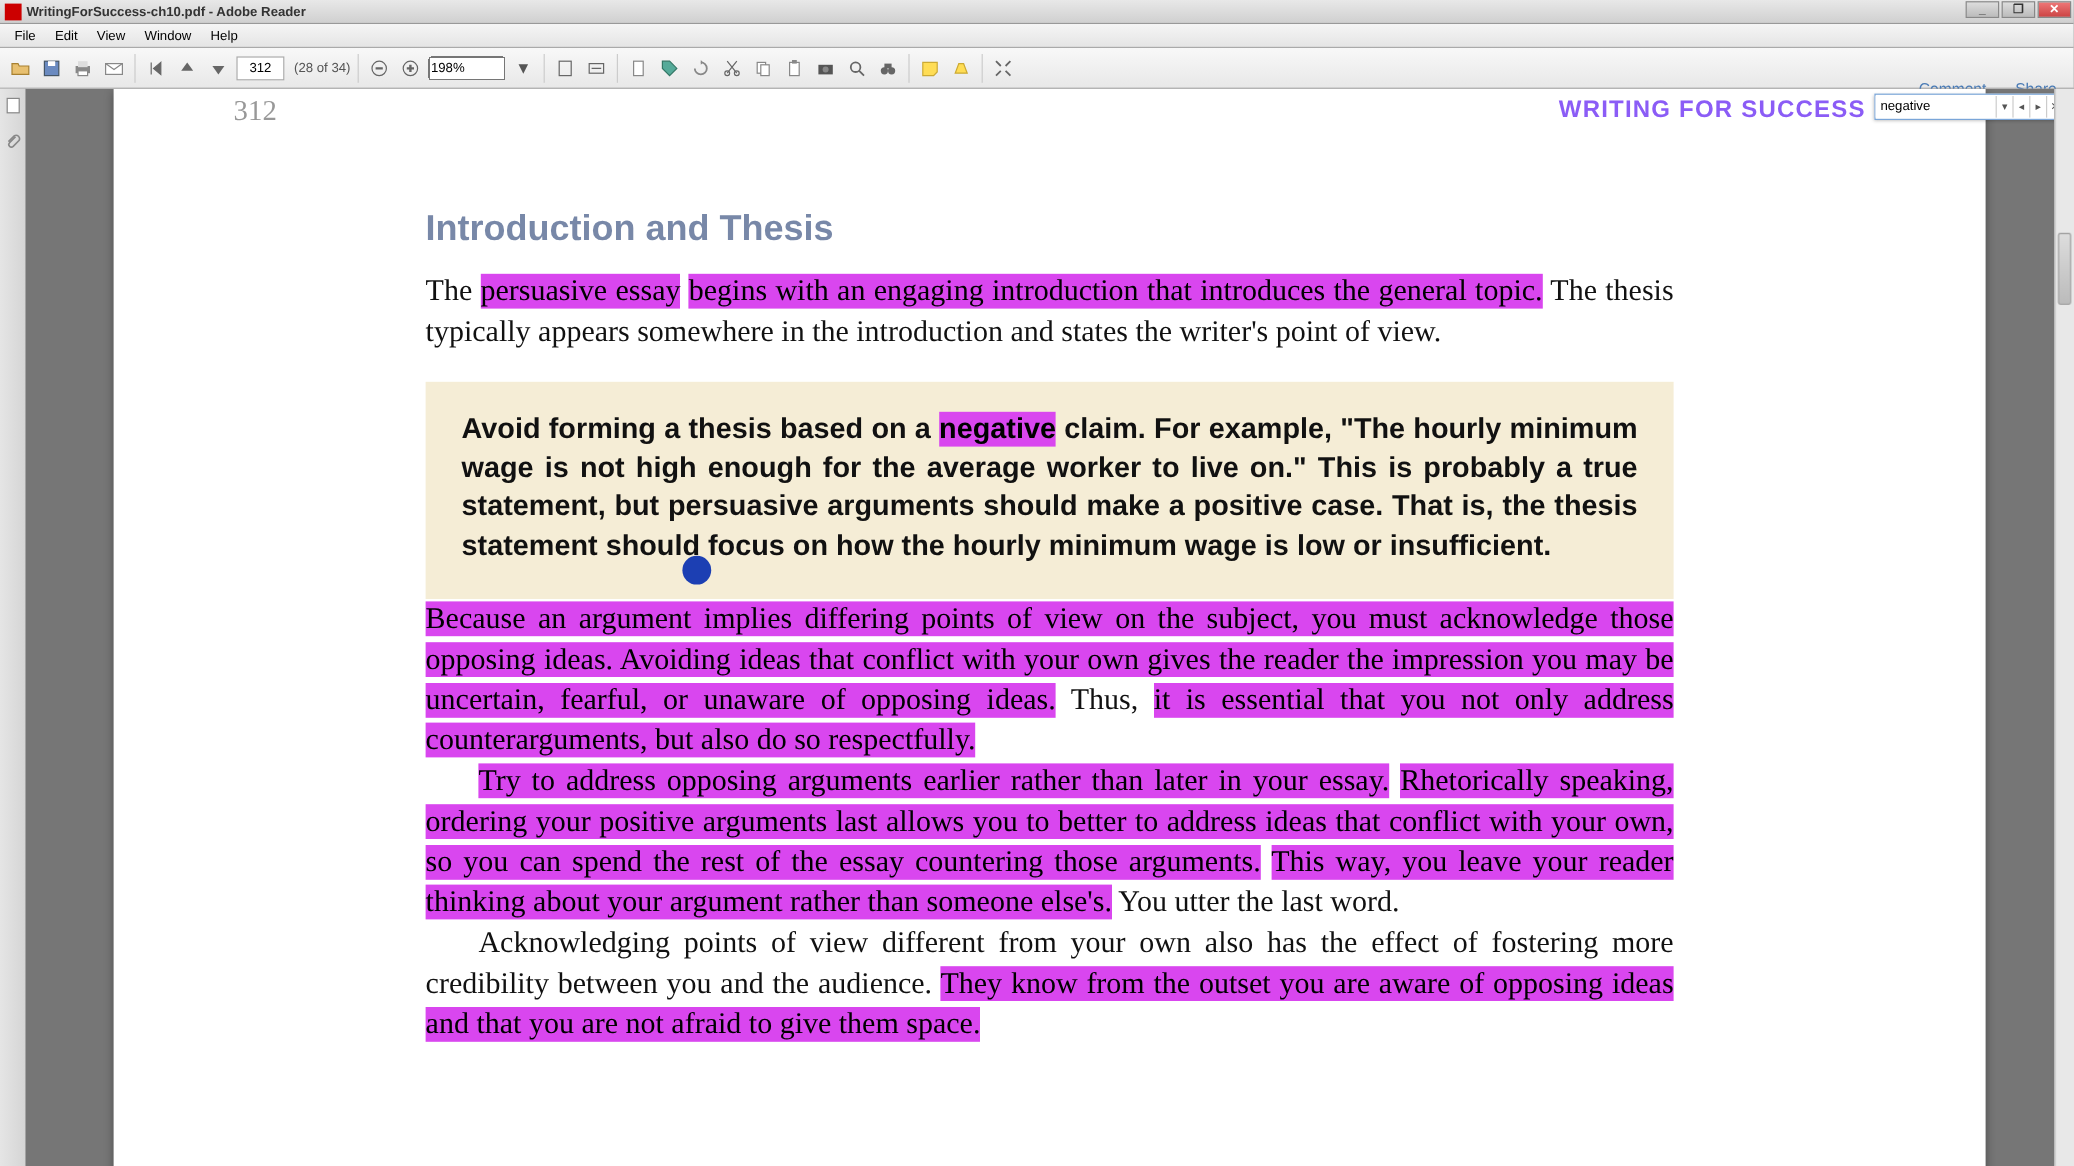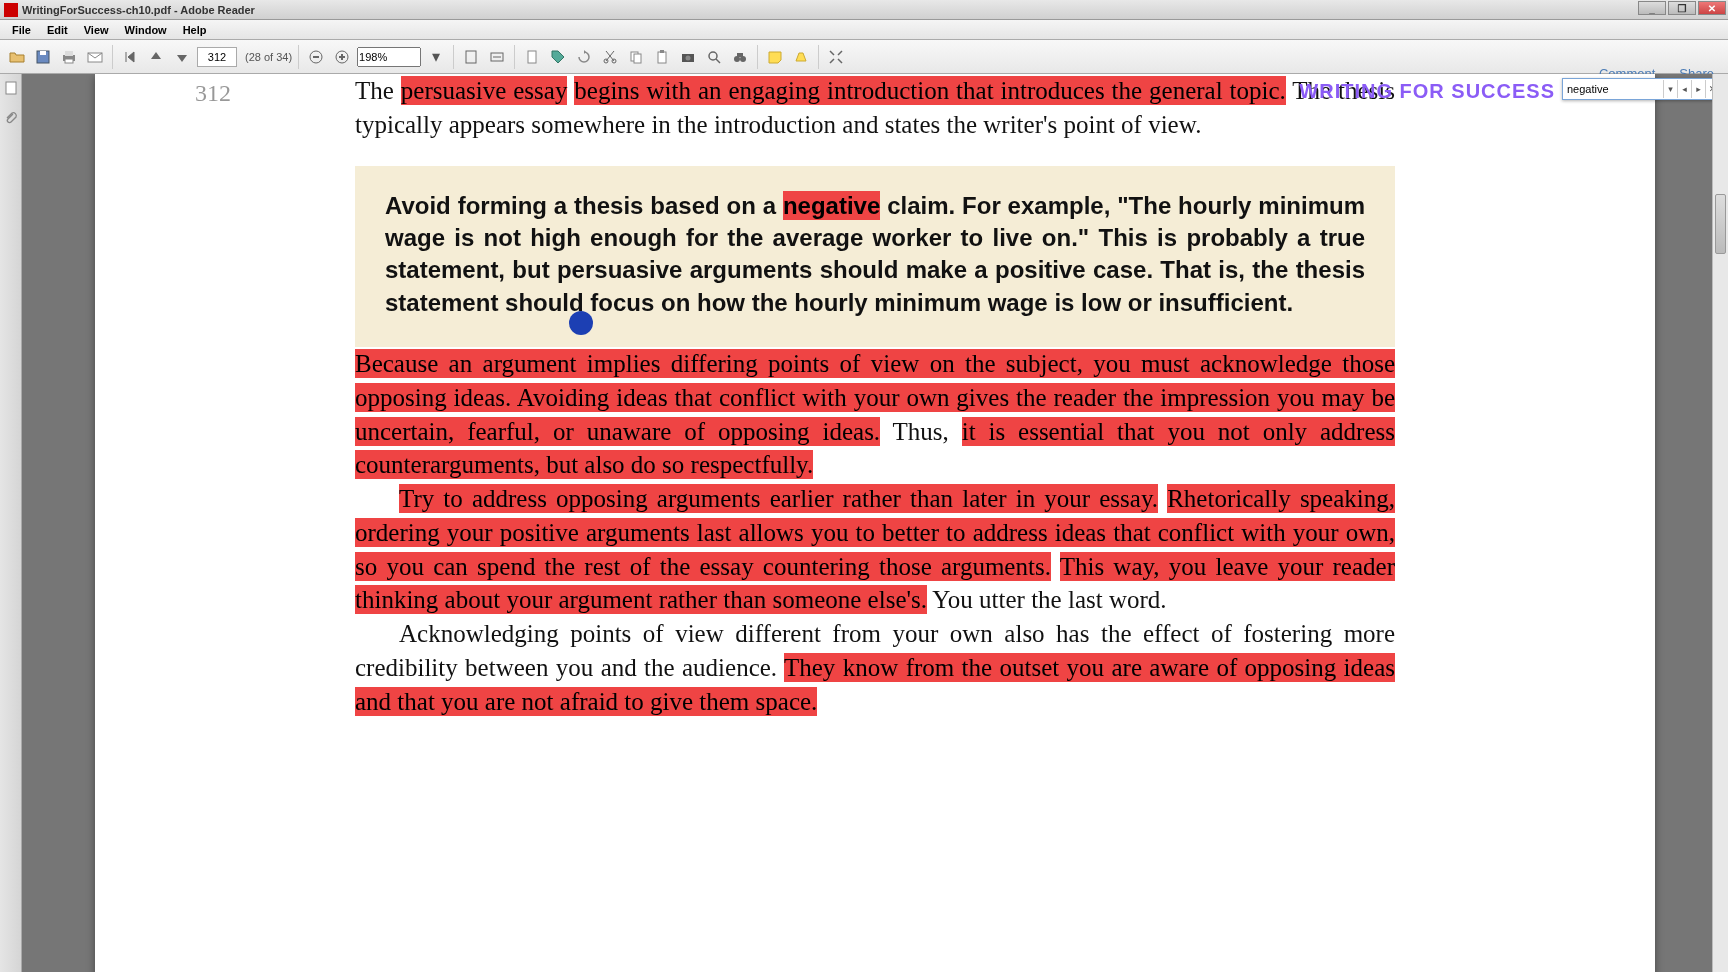--- a/index.html
+++ b/index.html
@@ -2,21 +2,21 @@
 <html><head>
 <meta charset="utf-8">
 <style>
 * { margin: 0; padding: 0; box-sizing: border-box; }
 body { font-family: Arial, sans-serif; background: #f0f0f0; overflow: hidden; }
 .titlebar { height: 20px; background: linear-gradient(#e8e8e8,#d0d0d0); border-bottom: 1px solid #999; display: flex; align-items: center; padding: 0 4px; font-size: 11px; color: #333; position: relative; font-weight: bold; }
 .titlebar .app-icon { width: 14px; height: 14px; background: #c00; margin-right: 4px; }
 .titlebar .win-controls { position: absolute; right: 2px; top: 1px; display: flex; gap: 2px; }
 .titlebar .win-controls span { width: 28px; height: 14px; background: linear-gradient(#ddd,#bbb); border: 1px solid #888; display: inline-flex; align-items: center; justify-content: center; font-size: 10px; cursor: pointer; }
 .titlebar .win-controls .close { background: linear-gradient(#e77,#c44); color: #fff; }
-.menubar { height: 20px; background: linear-gradient(#f5f5f5,#e5e5e5); border-bottom: 1px solid #aaa; display: flex; align-items: center; padding: 0 4px; font-size: 11px; font-weight: bold; }
+.menubar { height: 20px; background: linear-gradient(#f5f5f5,#e5e5e5); border-bottom: 1px solid #aaa; display: flex; align-items: center; padding: 0 4px; font-size: 11px; }
 .menubar span { padding: 2px 8px; cursor: pointer; }
 .toolbar { height: 34px; background: linear-gradient(#f8f8f8,#e8e8e8); border-bottom: 1px solid #aaa; display: flex; align-items: center; padding: 0 6px; gap: 4px; }
 .tool-btn { width: 22px; height: 22px; border: 1px solid transparent; border-radius: 2px; display: flex; align-items: center; justify-content: center; cursor: pointer; color: #555; }
 .tool-sep { width: 1px; height: 24px; background: #ccc; margin: 0 2px; }
 .page-input { width: 40px; height: 20px; font-size: 11px; text-align: center; border: 1px solid #aaa; }
 .page-count { font-size: 11px; color: #555; margin-left: 4px; }
 .zoom-select { height: 20px; font-size: 11px; width: 64px; }
 .toolbar-right { margin-left: auto; display: flex; gap: 8px; margin-top: 33px; }
 .toolbar-right a { font-size: 13px; color: #4a7bb5; text-decoration: none; padding: 4px 8px; cursor: pointer; }
 .content-area { position: absolute; top: 74px; bottom: 0; left: 0; right: 0; background: #767676; display: flex; }
@@ -24,21 +24,21 @@
 .left-strip span { width: 16px; height: 16px; color: #666; cursor: pointer; display: flex; align-items: center; justify-content: center; }
 .doc-wrap { flex: 1; overflow: auto; display: flex; justify-content: center; background: #767676; position: relative; }
 .page { background: #fff; width: 1560px; min-height: 1100px; position: relative; padding: 0 260px 80px 260px; box-shadow: 0 2px 8px rgba(0,0,0,0.4); }
 .page-header { position: absolute; top: 6px; left: 100px; right: 100px; display: flex; justify-content: space-between; font-family: Georgia, serif; font-size: 24px; color: #333; }
 .page-header .pg-num { color: #333; font-weight: 500; opacity: 0.5; }
 .page-header .book { color: #8b5cf6; font-weight: 600; letter-spacing: 1px; font-family: Arial, sans-serif; font-size: 20px; }
 .section-title { font-family: Arial, sans-serif; font-size: 30px; font-weight: 600; color: #7888a8; margin-top: 100px; margin-bottom: 18px; }
 .section-title.mt2 { margin-top: 34px; }
 .body-text { font-family: Georgia, 'Times New Roman', serif; font-size: 25px; line-height: 1.35; color: #111; text-align: justify; }
 .body-text.indent { text-indent: 44px; }
-mark { background: #ef4444; padding: 1px 0; }
+mark { background: #d946ef; padding: 1px 0; }
 .hl-title { background: #fff34d; }
 .tip-box { background: #f5edd6; margin: 24px 0 0 0; padding: 24px 30px 28px 30px; position: relative; }
 .tip-box h3 { font-family: Georgia, serif; font-size: 28px; font-weight: bold; margin-bottom: 22px; }
 .tip-box .body-text { font-family: Arial, sans-serif; font-size: 24px; font-weight: bold; }
 .blue-dot { position: absolute; width: 24px; height: 24px; border-radius: 50%; background: #1c3fb3; left: 214px; bottom: 12px; }
 .find-bar { position: absolute; right: 8px; top: 78px; height: 22px; background: #fff; border: 1px solid #7aa5d8; display: flex; align-items: center; box-shadow: 0 1px 3px rgba(0,0,0,0.3); }
 .find-bar input { border: none; height: 18px; width: 100px; font-size: 11px; padding: 0 4px; outline: none; }
 .find-bar .fb-btn { width: 14px; height: 18px; border-left: 1px solid #ccc; display: flex; align-items: center; justify-content: center; font-size: 9px; cursor: pointer; color: #555; }
 .scroll-v { position: absolute; right: 0; top: 74px; bottom: 0; width: 16px; background: #e8e8e8; border-left: 1px solid #bbb; }
 .scroll-thumb { position: absolute; left: 2px; right: 2px; top: 120px; height: 60px; background: linear-gradient(#ddd,#bbb); border: 1px solid #999; border-radius: 2px; }
@@ -227,20 +227,21 @@
         </svg>
       </span>
   </div>
   <div class="doc-wrap">
     <div class="page">
       <div class="page-header">
         <span class="pg-num">312</span>
         <span class="book">WRITING FOR SUCCESS</span>
       </div>
 
+      <h2 class="section-title">Introduction and Thesis</h2>
       <p class="body-text">
         <span>The </span><mark>persuasive essay</mark><span> </span><mark>begins with an engaging introduction that introduces the general topic.</mark><span> The thesis typically appears somewhere in the introduction and states the writer's point of view.</span>
       </p>
 
       <div class="tip-box">
         <p class="body-text">
           <span>Avoid forming a thesis based on a </span><mark>negative</mark><span> claim. For example, "The hourly minimum wage is not high enough for the average worker to live on." This is probably a true statement, but persuasive arguments should make a positive case. That is, the thesis statement should focus on how the hourly minimum wage is low or insufficient.</span>
         </p>
         <div class="blue-dot"></div>
       </div>

